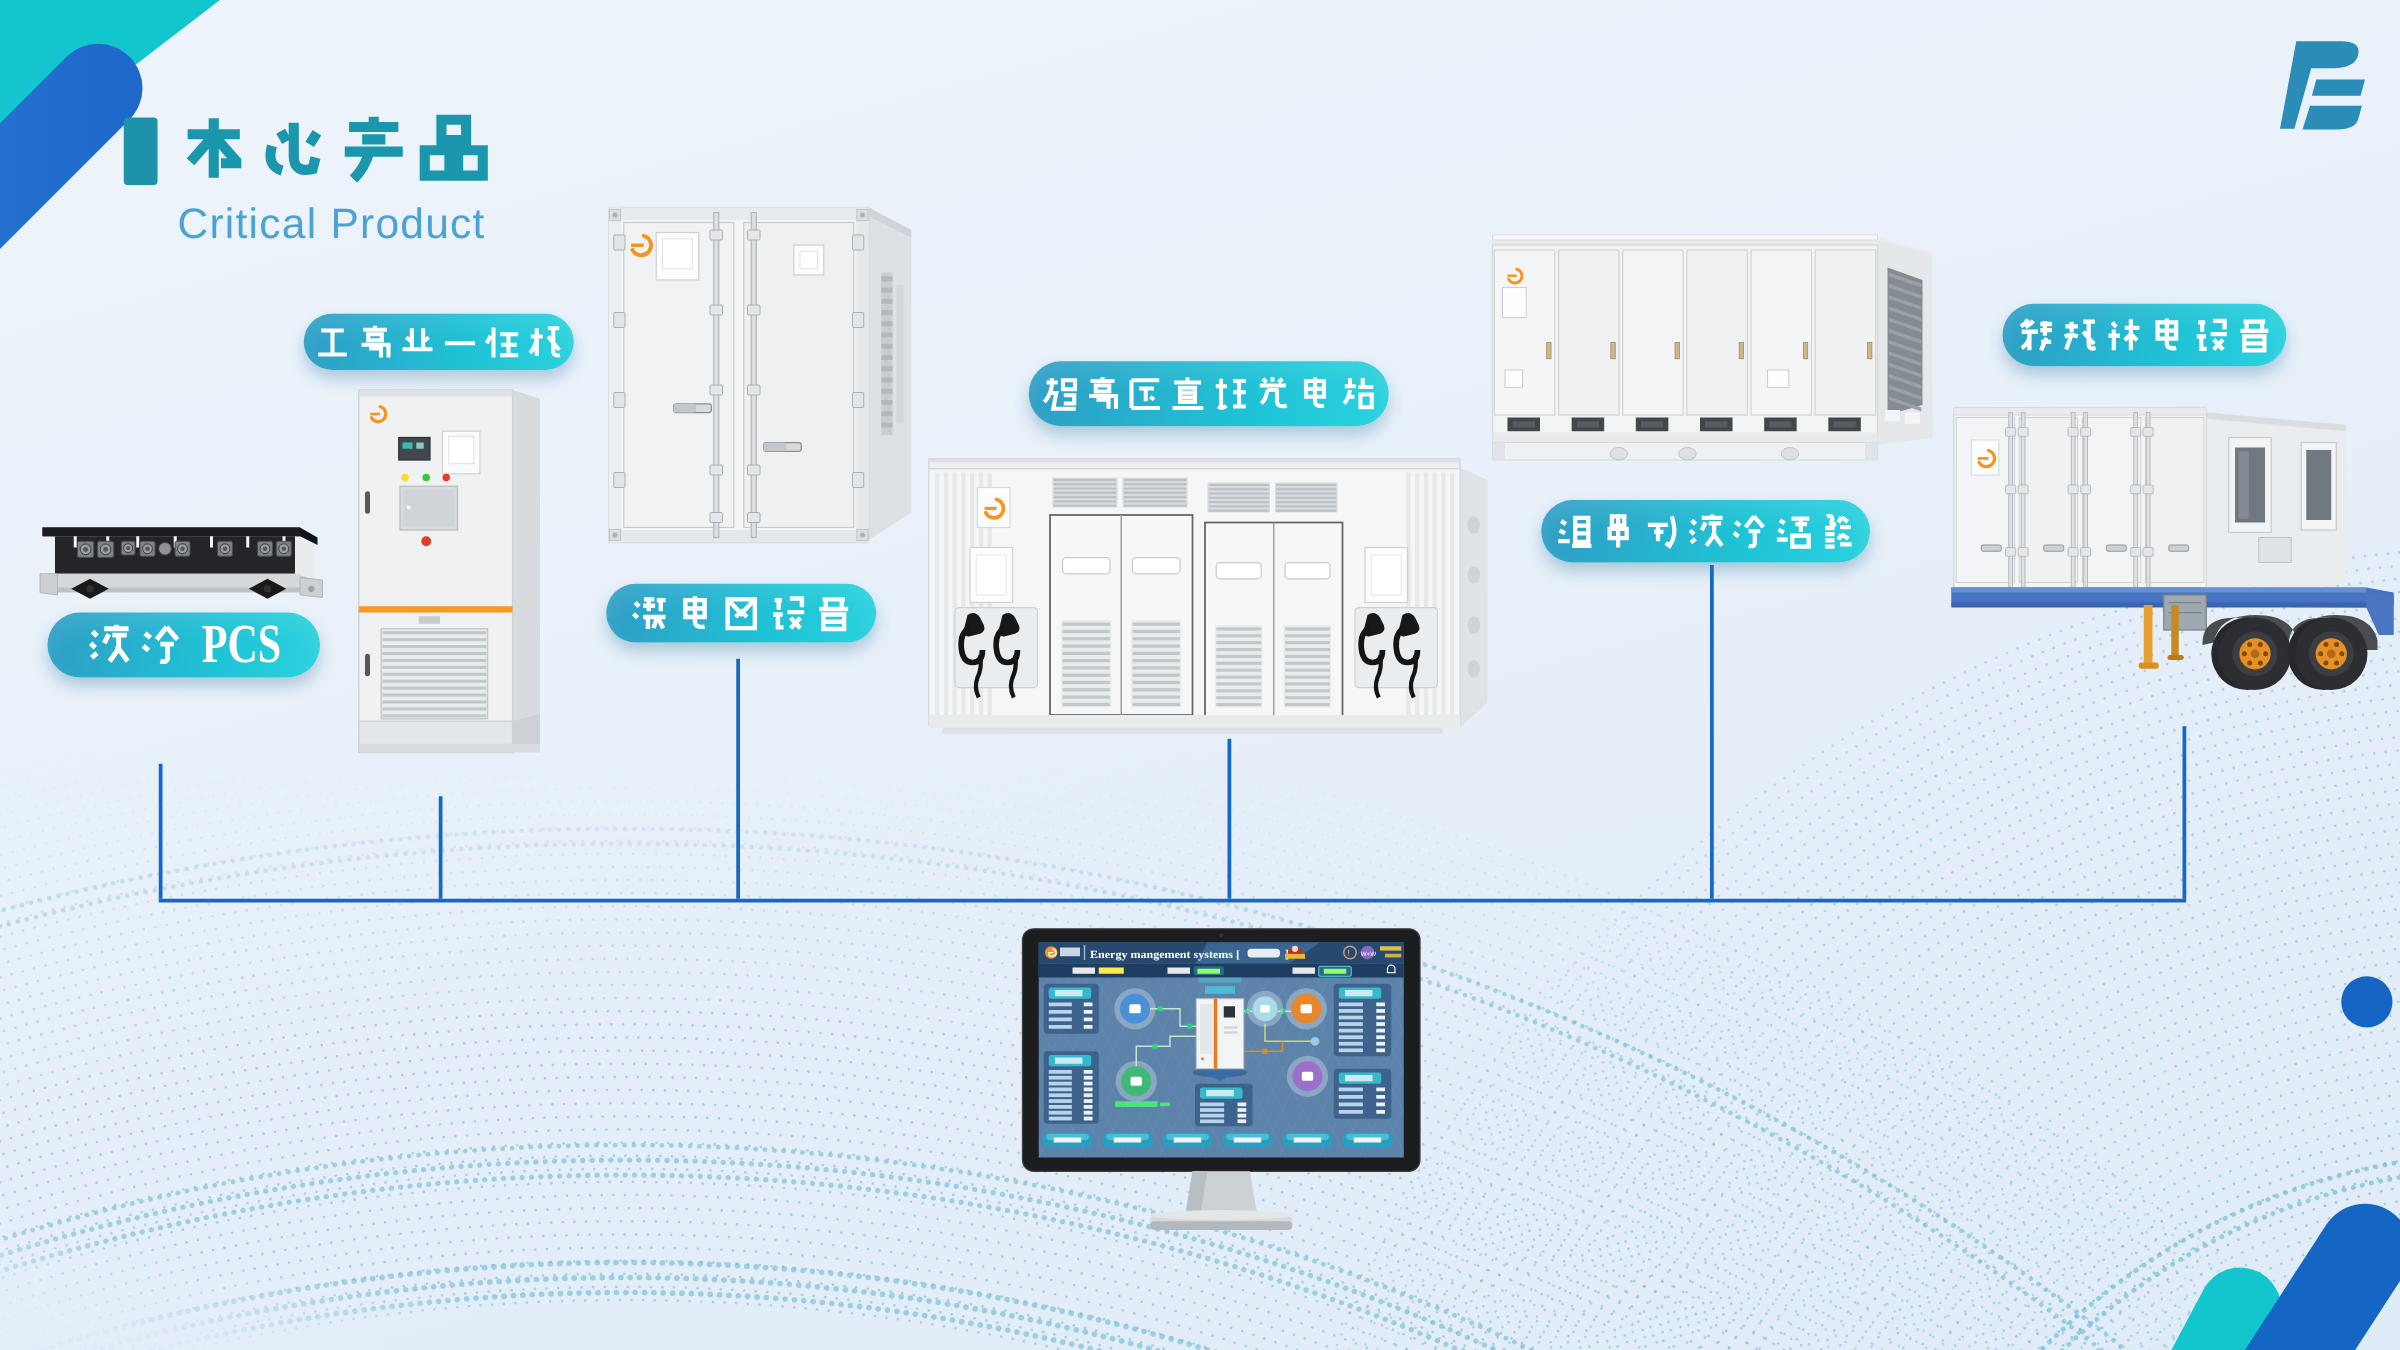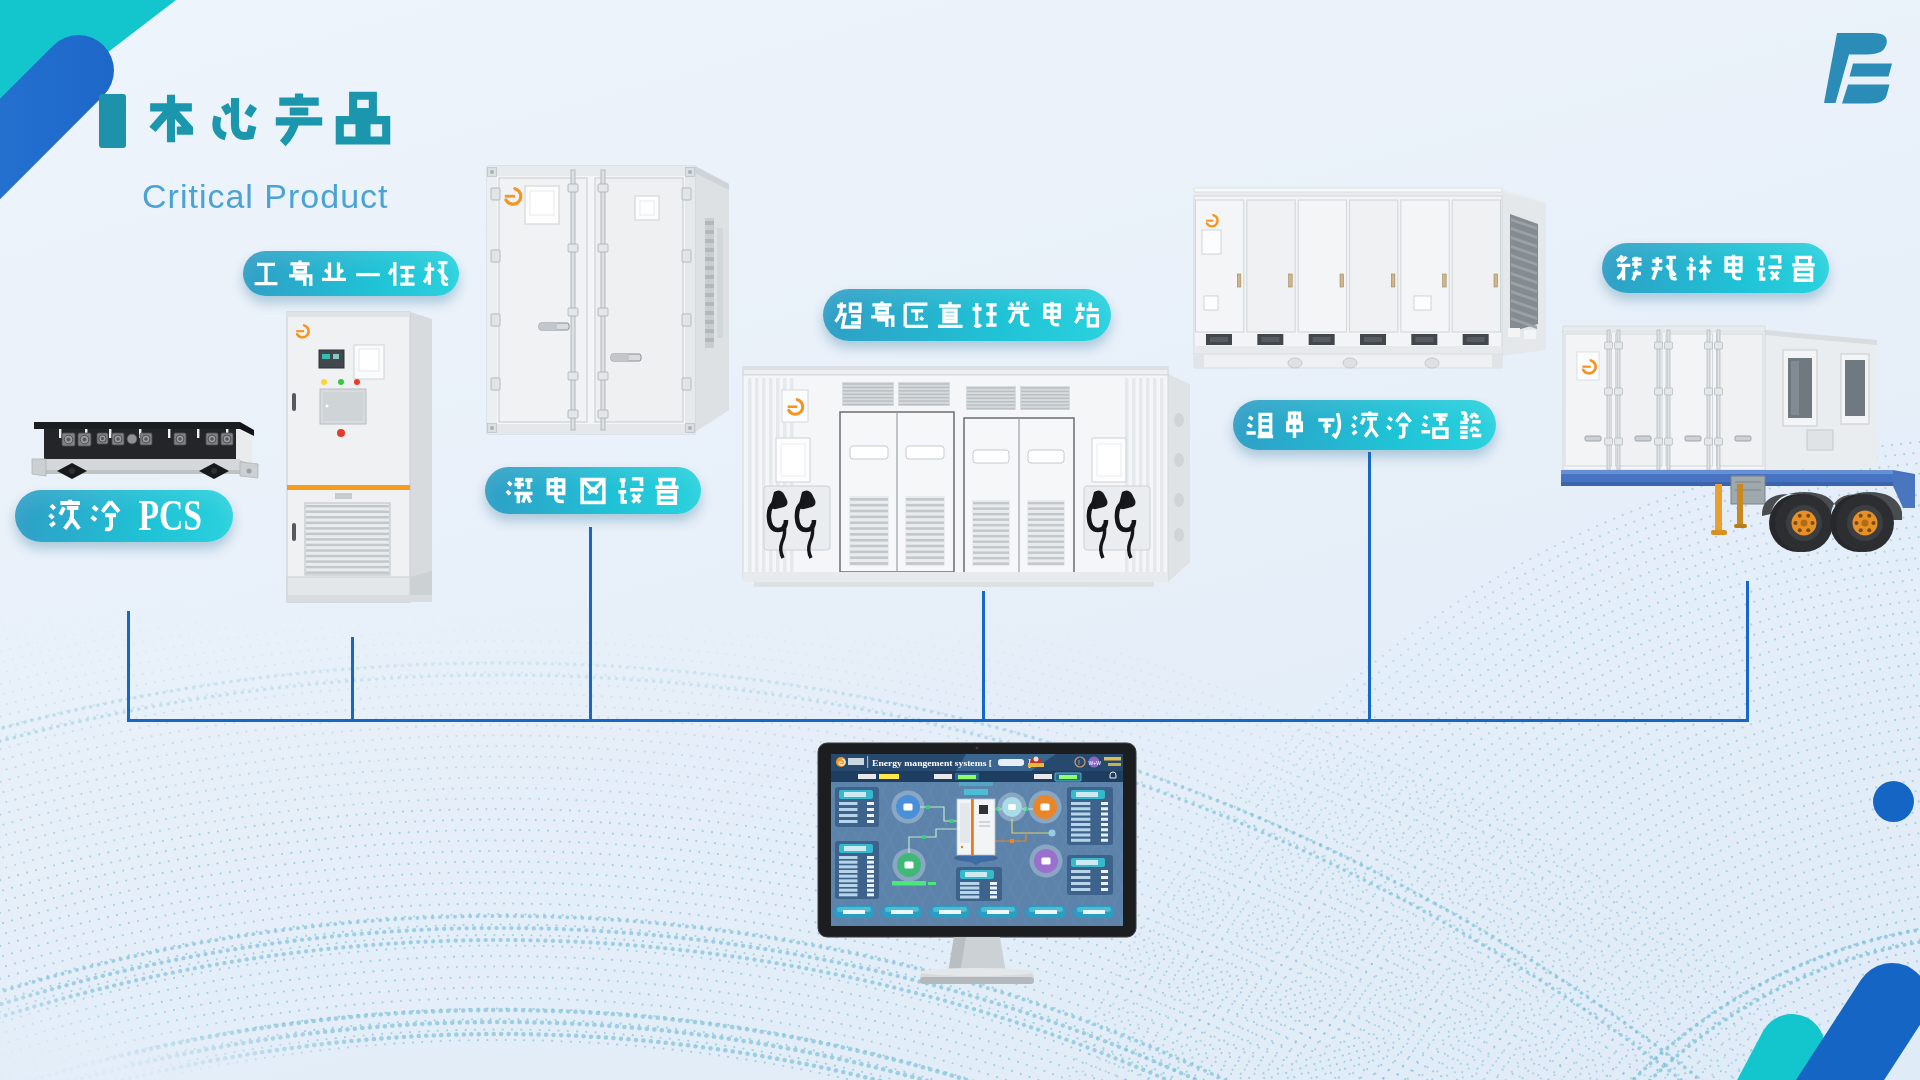--- a/index.html
+++ b/index.html
@@ -169,21 +169,21 @@
           <path d="M20 46 Q12 74 34 80 M50 14 V60 Q50 84 76 78 L80 62 M32 26 L40 40 M82 28 L72 44"></path>
         </g>
         <g transform="translate(128,0) scale(0.58)" stroke="#1a97ac" stroke-width="14" fill="none" stroke-linecap="butt">
           <path d="M50 6 V20 M16 20 H84 M34 37 H66 M10 54 H90 M44 54 Q38 76 22 92"></path>
         </g>
         <g transform="translate(192,0) scale(0.58)" stroke="#1a97ac" stroke-width="14" fill="none" stroke-linecap="butt">
           <path d="M33 10 H67 V38 H33 Z M10 52 H44 V87 H10 Z M56 52 H90 V87 H56 Z"></path>
         </g>
       </svg>
     </div>
-    <div class="abs" style="left:142px;top:177px;font-size:34px;color:#4aa3d4;letter-spacing:1px">Critical Product</div>
+    <div class="abs" style="left:142px;top:160px;font-size:34px;color:#4aa3d4;letter-spacing:1px">Critical Product</div>
     <svg class="abs" style="left:1815px;top:32px" width="80" height="73" viewBox="0 0 80 71">
       <g fill="#2b8cb7">
         <path d="M22 0 H58 Q74 0 71.5 11 Q69 21.5 52 21.5 H34 L20.5 70 H9 Z"></path>
         <path d="M38 30.5 H77 L73.5 43.5 H34.5 Z"></path>
         <path d="M33 51.5 H74.5 L72 61 Q70 71 53 70.5 H27 Z"></path>
       </g>
     </svg>
     <div class="hline" style="left:127px;top:719px;width:1622px"></div>
     <div class="vline" style="left:127px;top:611px;height:108px"></div>
     <div class="vline" style="left:351px;top:637px;height:82px"></div>
@@ -883,21 +883,21 @@
       <rect x="219" y="169" width="22" height="4" fill="#f0f6fa"></rect>
       <rect x="258" y="165" width="40" height="12" rx="5" fill="#2a9ec0"></rect>
       <rect x="261" y="166" width="34" height="5" rx="2.5" fill="#5ac8e0" fill-opacity="0.7"></rect>
       <rect x="267" y="169" width="22" height="4" fill="#f0f6fa"></rect>
       <polygon points="138,196 184,196 190,232 132,232" fill="#ccd1d5"></polygon>
       <polygon points="138,196 150,196 144,232 132,232" fill="#b8bec2"></polygon>
       <rect x="104" y="230" width="114" height="13" rx="6.5" fill="#d6dadd"></rect>
       <rect x="104" y="236" width="114" height="7" rx="3.5" fill="#b2b8bc"></rect>
       <ellipse cx="161" cy="231" rx="57" ry="4" fill="#e4e7ea"></ellipse>
     </svg>
-    <div class="pill" style="left:15px;top:490px;width:218px;height:52px;border-radius:26px">
+    <div class="pill" style="left:38px;top:490px;width:218px;height:52px;border-radius:26px">
       <svg width="156" height="36" viewBox="0 0 156 36" style="display:block">
         <g transform="translate(0,0) scale(0.36)" stroke="#ffffff" stroke-width="11" fill="none" stroke-linecap="butt">
           <path d="M14 20 L24 30 M10 46 L20 56 M12 78 L24 68 M40 14 H94 M67 5 V14 M50 26 L40 46 M58 28 H90 M72 28 V58 M72 58 L52 86 M68 52 L92 86"></path>
         </g>
         <g transform="translate(42,0) scale(0.36)" stroke="#ffffff" stroke-width="11" fill="none" stroke-linecap="butt">
           <path d="M14 24 L26 34 M10 52 L22 62 M62 10 L40 38 M62 10 L86 38 M48 48 H78 M64 48 V78 Q64 90 48 86"></path>
         </g>
         <text x="84" y="31.68" font-family="Liberation Serif" font-size="44" font-weight="bold" fill="#ffffff" textLength="72" lengthAdjust="spacingAndGlyphs">&nbsp;PCS</text>
       </svg>
     </div>

